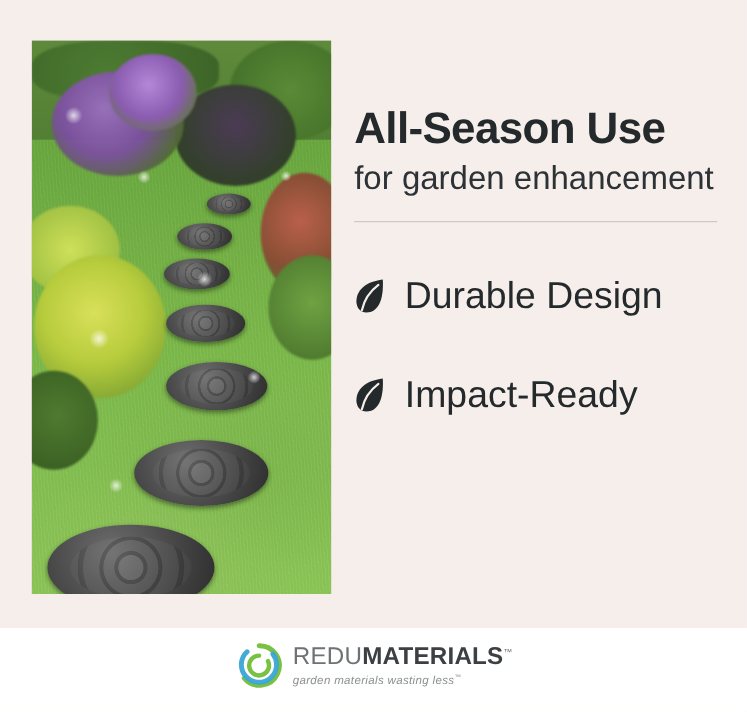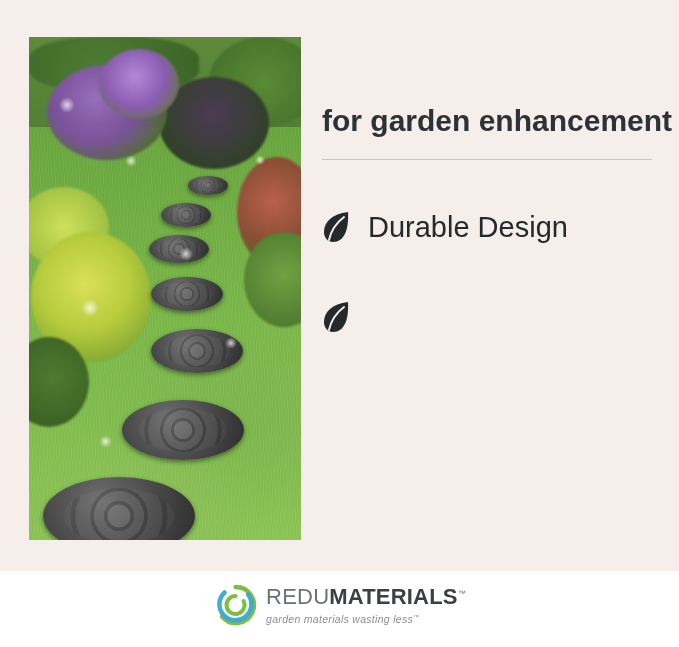--- a/index.html
+++ b/index.html
@@ -118,21 +118,21 @@
     font-size: 40px;
     font-weight: 700;
     color: #24292b;
     letter-spacing: -0.6px;
     line-height: 1.05;
     margin: 0;
     white-space: nowrap;
   }
   .subhead {
     font-size: 30px;
-    font-weight: 700;
+    font-weight: 400;
     color: #2c3235;
     margin: 8px 0 0 0;
     line-height: 1.1;
     white-space: nowrap;
   }
   .rule {
     margin-top: 22px;
     width: 330px;
     height: 1px;
     background: #cfc3bf;
@@ -147,21 +147,21 @@
     align-items: center;
     height: 90px;
   }
   .leaf-icon {
     flex: 0 0 auto;
     width: 30px;
     height: 34px;
     margin-right: 16px;
   }
   .feature-label {
-    font-size: 29px;
+    font-size: 34px;
     color: #24292b;
     font-weight: 400;
     white-space: nowrap;
   }
 
   
   .footer {
     position: absolute;
     left: 0;
     top: 571px;
@@ -243,40 +243,42 @@
     <div class="sparkle" style="left:30px; top:60px; width:16px; height:16px;"></div>
     <div class="sparkle" style="left:96px; top:118px; width:12px; height:12px;"></div>
     <div class="sparkle" style="left:150px; top:210px; width:14px; height:14px;"></div>
     <div class="sparkle" style="left:52px; top:262px; width:18px; height:18px;"></div>
     <div class="sparkle" style="left:196px; top:300px; width:12px; height:12px;"></div>
     <div class="sparkle" style="left:226px; top:118px; width:10px; height:10px;"></div>
     <div class="sparkle" style="left:70px; top:398px; width:13px; height:13px;"></div>
   </div>
 
   <div class="content">
+    <h1 class="headline">All-Season Use</h1>
     <p class="subhead">for garden enhancement</p>
     <div class="rule"></div>
 
     <ul class="features">
       <li class="feature">
         <span class="leaf-icon">
           <svg viewBox="0 0 30 34" width="30" height="34" aria-hidden="true">
             <path d="M26 2 C10 4, 2 12, 2 22 C2 28, 6 32, 11 32 C22 32, 27 20, 26 2 Z" fill="#24292b"></path>
             <path d="M22 7 C14 13, 9 21, 7 30" stroke="#f6eeeb" stroke-width="2" fill="none" stroke-linecap="round"></path>
           </svg>
         </span>
         <span class="feature-label">Durable Design</span>
       </li>
       <li class="feature">
         <span class="leaf-icon">
           <svg viewBox="0 0 30 34" width="30" height="34" aria-hidden="true">
             <path d="M26 2 C10 4, 2 12, 2 22 C2 28, 6 32, 11 32 C22 32, 27 20, 26 2 Z" fill="#24292b"></path>
             <path d="M22 7 C14 13, 9 21, 7 30" stroke="#f6eeeb" stroke-width="2" fill="none" stroke-linecap="round"></path>
           </svg>
         </span>
+        <span class="feature-label">Impact-Ready</span>
       </li>
     </ul>
   </div>
 </div>
 
 <div class="footer">
   <div class="logo-wrap">
     <span class="logo-mark">
       <svg viewBox="0 0 44 44" width="44" height="44" aria-hidden="true">
         <path d="M22 4 A18 18 0 1 1 8.5 33.5" fill="none" stroke="#7ac143" stroke-width="4.5" stroke-linecap="round"></path>

